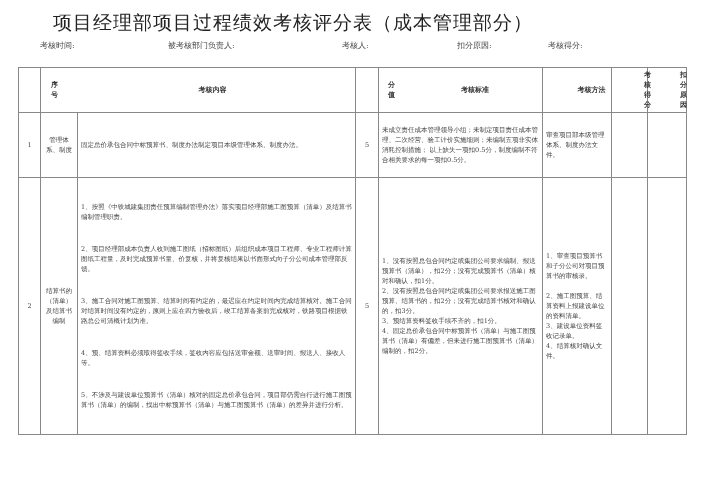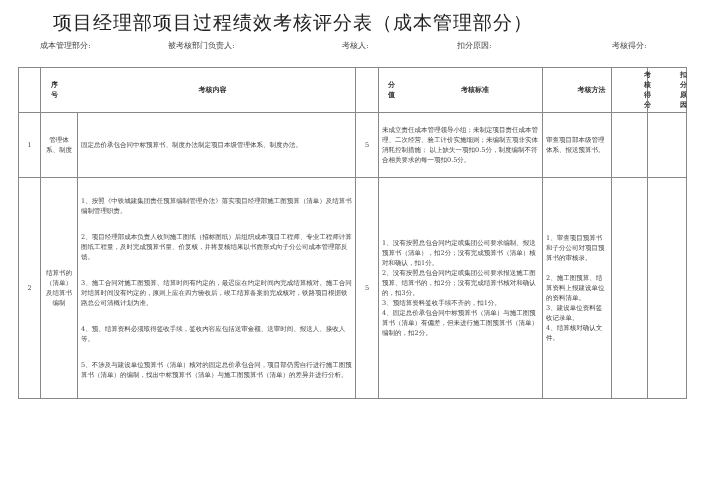--- a/index.html
+++ b/index.html
@@ -8,34 +8,34 @@
     .title { position: absolute; left: 0; top: 10px; width: 586px; text-align: center;
       font-size: 19px; color: #222; letter-spacing: 1px; }
     .meta { position: absolute; top: 40px; font-size: 8px; color: #444; }
     table { position: absolute; left: 18px; top: 67px; border-collapse: collapse;
       table-layout: fixed; width: 668px; }
     td, th { border: 1px solid #888; font-size: 6.5px; line-height: 10px; color: #444;
       padding: 2px 3px; vertical-align: middle; word-break: break-all; }
     th { font-family: "DejaVu Sans", "Liberation Sans", sans-serif; font-weight: bold;
       height: 21px; text-align: center; font-size: 7px; color: #333; padding-left: 32px; }
     .c { text-align: center; }
-    .para { margin: 16px 0; }
+    .para { margin: 22px 0; }
     .row1 td { height: 60px; }
     .row2 td { height: 180px; }
   </style>
 </head>
 <body>
 
 <div class="title">项目经理部项目过程绩效考核评分表（成本管理部分）</div>
 
-<div class="meta" style="left:40px">成本管理部分:</div>
+<div class="meta" style="left:40px">考核时间:</div>
 <div class="meta" style="left:168px">被考核部门负责人:</div>
 <div class="meta" style="left:342px">考核人:</div>
 <div class="meta" style="left:457px">扣分原因:</div>
-<div class="meta" style="left:612px">考核得分:</div>
+<div class="meta" style="left:548px">考核得分:</div>
 
 <table>
   <colgroup>
     <col style="width:22px">
     <col style="width:37px">
     <col style="width:278px">
     <col style="width:23px">
     <col style="width:164px">
     <col style="width:69px">
     <col style="width:36px">
@@ -52,21 +52,21 @@
     <th>扣分原因</th>
   </tr>
   <tr class="row1">
     <td class="c">1</td>
     <td class="c">管理体系、制度</td>
     <td>
       <div>固定总价承包合同中标预算书、制度办法制定项目本级管理体系、制度办法。</div>
     </td>
     <td class="c">5</td>
     <td>未成立责任成本管理领导小组；未制定项目责任成本管理、二次经营、验工计价实施细则；未编制五项非实体消耗控制措施； 以上缺失一项扣0.5分，制度编制不符合相关要求的每一项扣0.5分。</td>
-    <td>审查项目部本级管理体系、报送预算书。</td>
+    <td>审查项目部本级管理体系、制度办法文件。</td>
     <td></td>
     <td></td>
   </tr>
   <tr class="row2">
     <td class="c">2</td>
     <td class="c">结算书的（清单）及结算书编制</td>
     <td>
       <div class="para">1、按照《中铁城建集团责任预算编制管理办法》落实项目经理部施工图预算（清单）及结算书编制管理职责。</div>
       <div class="para">2、项目经理部成本负责人收到施工图纸（招标图纸）后组织成本项目工程师、专业工程师计算图纸工程量，及时完成预算书量、价复核，并将复核结果以书面形式向子分公司成本管理部反馈。</div>
       <div class="para">3、施工合同对施工图预算、结算时间有约定的，最迟应在约定时间内完成结算核对。施工合同对结算时间没有约定的，原则上应在四方验收后，竣工结算备案前完成核对，铁路项目根据铁路总公司清概计划为准。</div>

